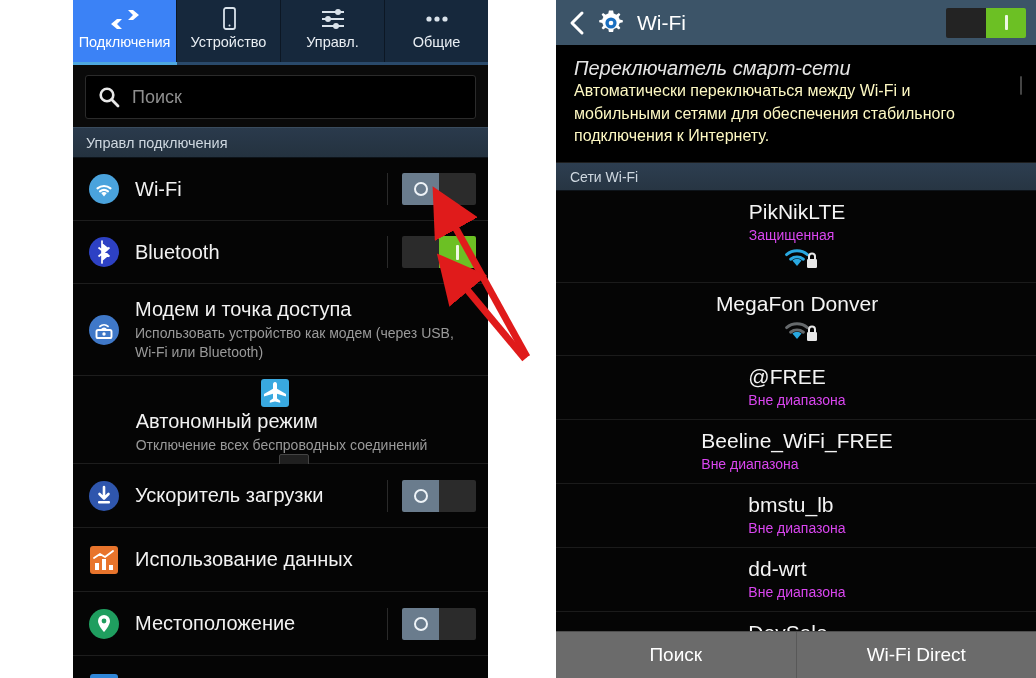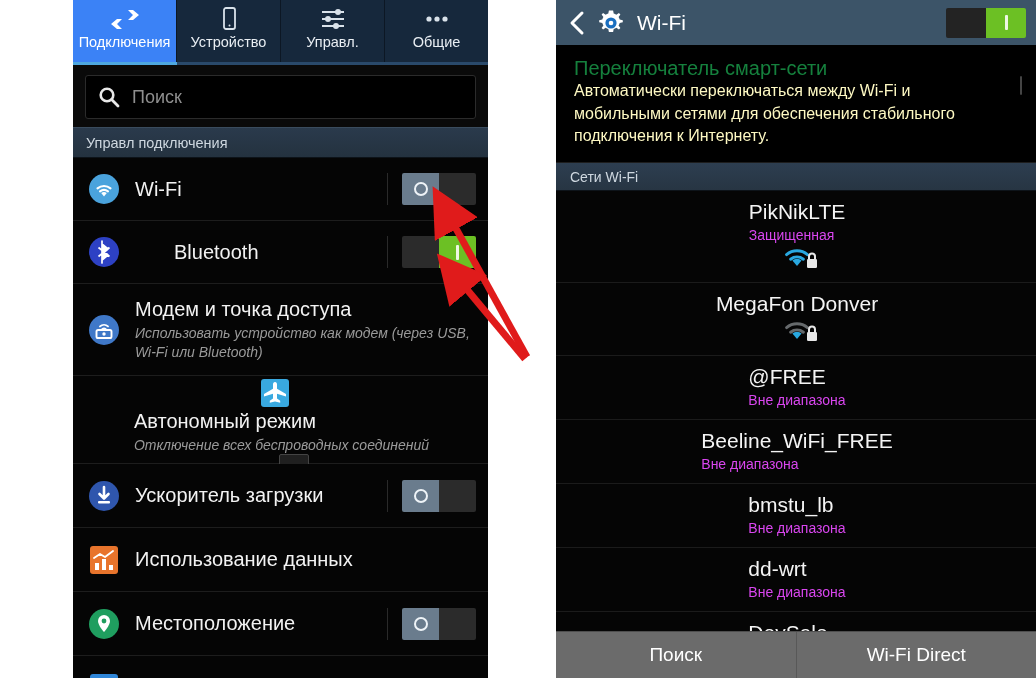--- a/index.html
+++ b/index.html
@@ -51,21 +51,21 @@
   }
 
   .row {
     position: relative; display: flex; align-items: center;
     padding: 0 12px 0 14px; background: #050505;
     border-bottom: 1px solid #1d1d1d;
   }
   .row .ic { width: 34px; flex: 0 0 34px; display:flex; align-items:center; justify-content:center; margin-right: 14px; }
   .row .txt { flex: 1 1 auto; min-width: 0; }
   .row .title { color: #f2f2f2; font-size: 20px; line-height: 1.15; }
-  .row .sub { color: #9a9a9a; font-size: 14px; line-height: 1.3; margin-top: 3px; font-style: italic; }
+  .row .sub { color: #9a9a9a; font-size: 14px; line-height: 1.3; margin-top: 3px; }
   .row .ctl { flex: 0 0 auto; margin-left: 10px; padding-left: 14px; border-left: 1px solid #2a2a2a; display:flex; align-items:center; }
 
   
   .toggle { width: 74px; height: 32px; display: flex; border-radius: 2px; overflow: hidden; }
   .toggle .half { width: 50%; height: 100%; display:flex; align-items:center; justify-content:center; }
   .toggle .off-track { background: #2b2b2b; }
   .toggle .knob-off { background: #6a7c8d; }
   .toggle .knob-on  { background: #6cc024; }
   .toggle .glyph-o { width: 14px; height: 14px; border: 2.5px solid #eef3f7; border-radius: 50%; }
   .toggle .glyph-i { width: 3px; height: 15px; background: #eef7e4; border-radius: 1px; }
@@ -83,21 +83,21 @@
   }
   .rp-header .back { margin-right: 10px; display:flex; }
   .rp-header .gear { margin-right: 11px; display:flex; }
   .rp-header .rp-title { color: #ffffff; font-size: 21px; flex: 1 1 auto; }
 
   .smart {
     background: #000; padding: 12px 14px 14px 18px; display: flex; align-items: flex-start;
     border-bottom: 1px solid #1d1d1d;
   }
   .smart .s-txt { flex: 1 1 auto; }
-  .smart .s-title { color: #15803d; font-size: 20px; }
+  .smart .s-title { color: #e5e5e5; font-size: 20px; font-style: italic; }
   .smart .s-sub { color: #fef9c3; font-size: 16px; line-height: 1.42; margin-top: 0; }
   .smart .s-ctl { flex: 0 0 auto; margin-left: 12px; padding-top: 20px; }
 
   .net-head {
     height: 28px; display:flex; align-items:center; padding-left: 14px;
     background: linear-gradient(#2d3e50, #273543);
     color: #cfd8e0; font-size: 14px;
     border-bottom: 1px solid #0d1319;
   }
 
@@ -210,21 +210,21 @@
       <span class="ctl">
         <span class="toggle">
           <span class="half knob-off">
               <span class="glyph-o"></span>
             </span>
           <span class="half off-track"></span>
         </span>
       </span>
     </div>
 
-    <div class="row" style="height:63px;gap:39px;">
+    <div class="row" style="height:63px;">
       <span class="ic">
         <svg width="32" height="32" viewBox="0 0 32 32">
           <circle cx="16" cy="16" r="15" fill="#2d41c4"></circle>
           <path d="M14 8 l6 5 -6 5 v-13 z M14 24 l6 -5 -6 -5 v13 z M10.5 11.5 l11 9 M10.5 20.5 l11 -9" fill="#fff" stroke="#fff" stroke-width="1.7" stroke-linejoin="round"></path>
         </svg>
       </span>
       <span class="txt">
         <span class="title">Bluetooth</span>
       </span>
       <span class="ctl">

